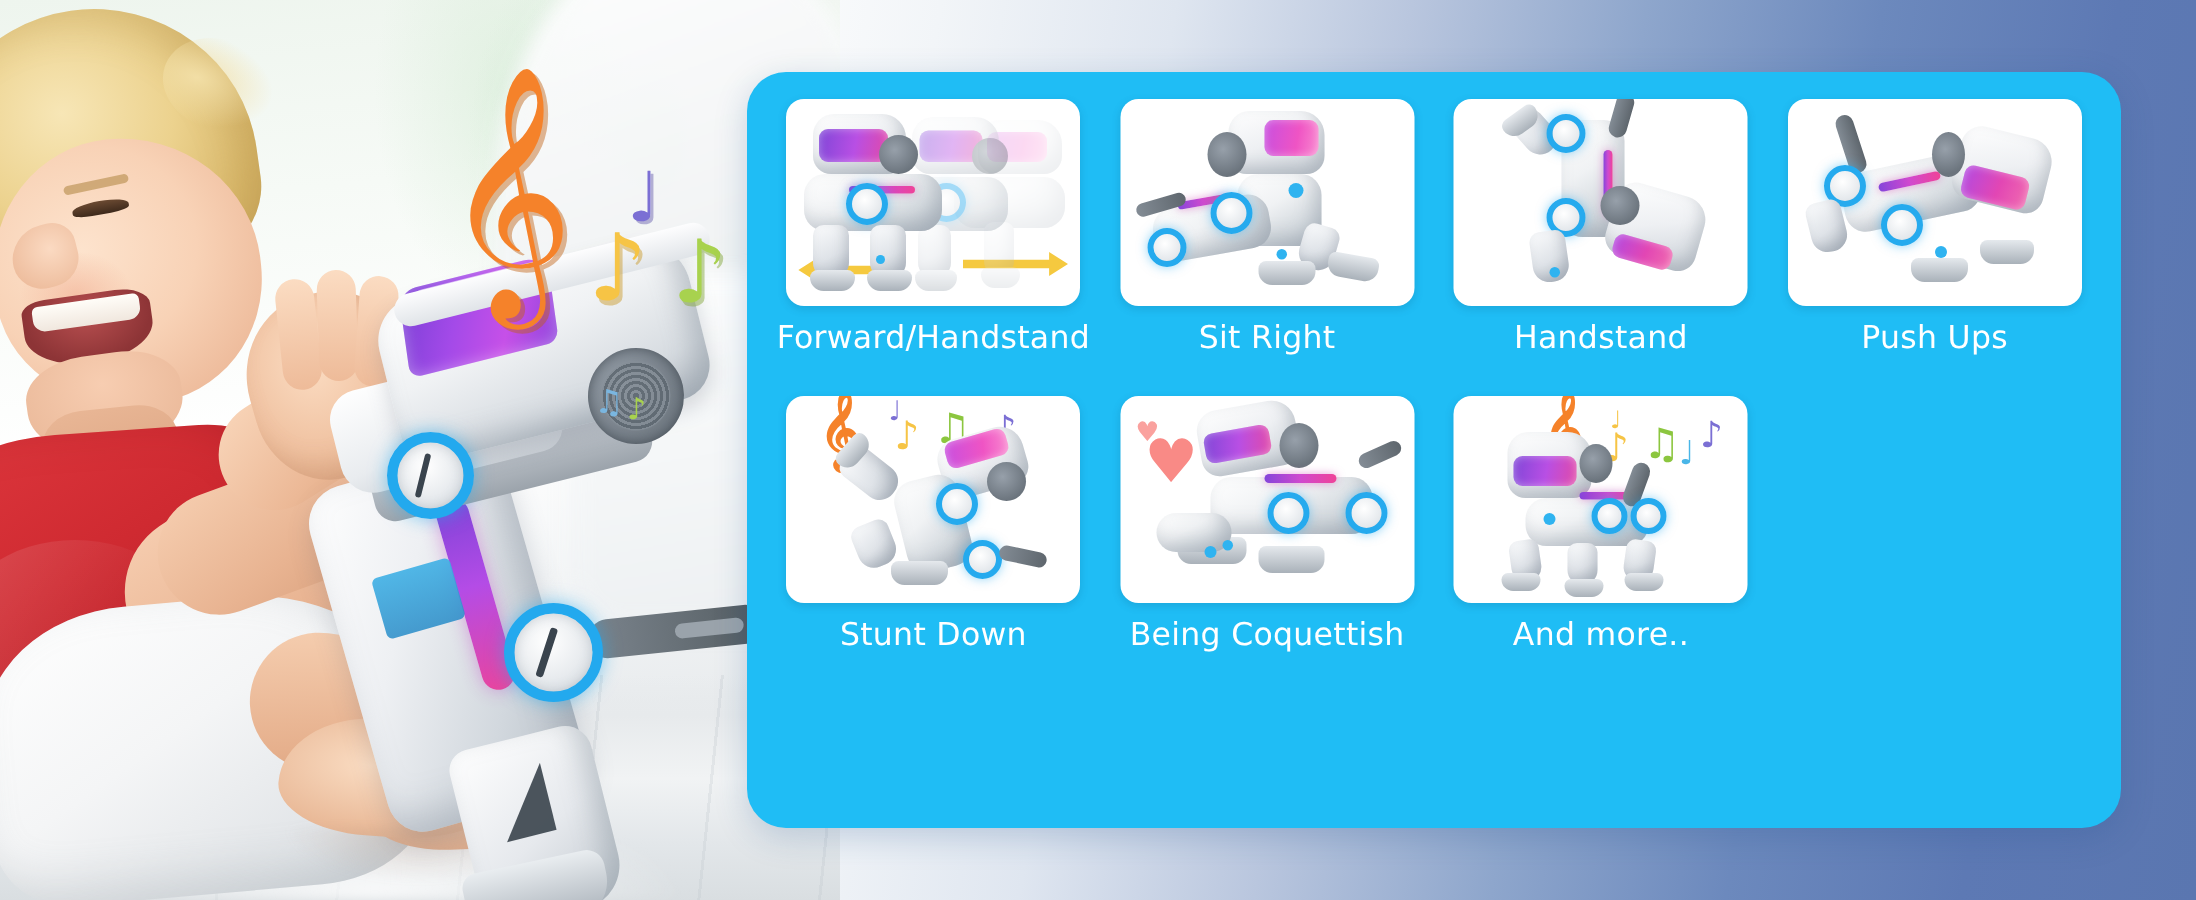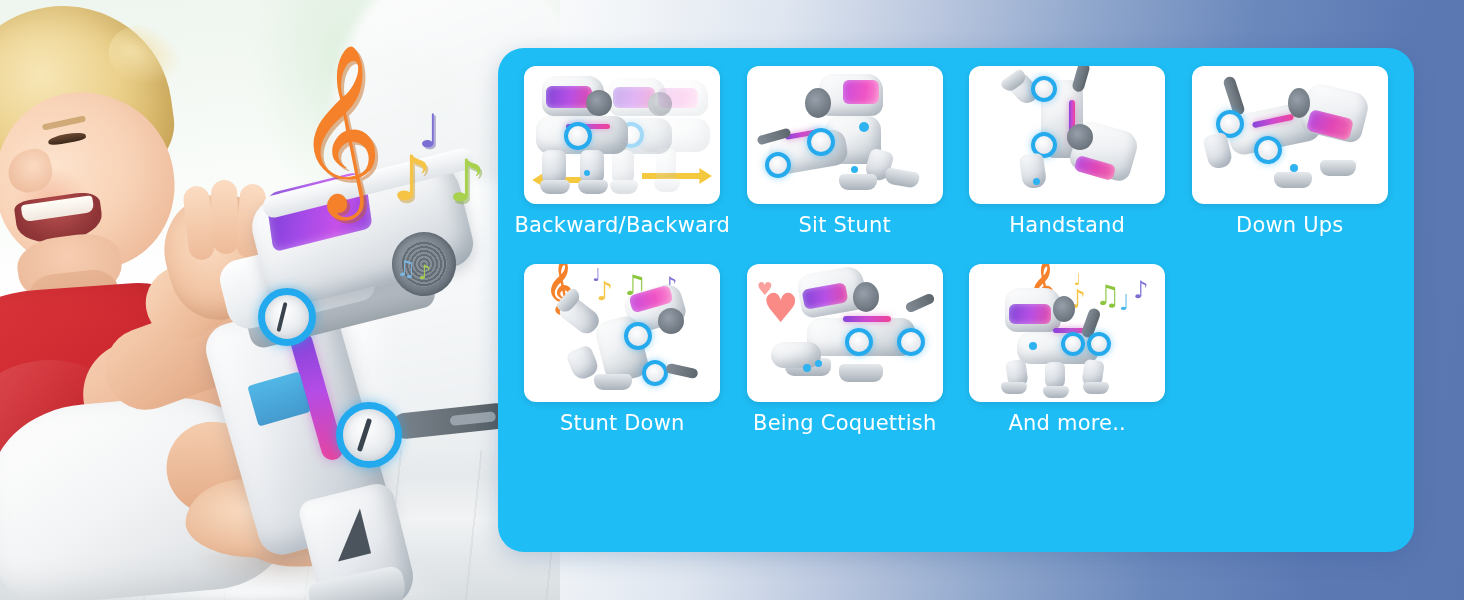--- a/index.html
+++ b/index.html
@@ -605,21 +605,21 @@
             <div class="m-body" style="left:12px;top:50px;width:92px;height:38px;"></div>
             <div class="m-strip" style="left:42px;top:58px;width:44px;height:5px;"></div>
             <div class="m-joint" style="left:40px;top:56px;width:28px;height:28px;"></div>
             <div class="m-leg" style="left:18px;top:84px;width:24px;height:36px;"></div>
             <div class="m-leg" style="left:56px;top:84px;width:24px;height:36px;"></div>
             <div class="m-paw" style="left:16px;top:114px;width:30px;height:14px;"></div>
             <div class="m-paw" style="left:54px;top:114px;width:30px;height:14px;"></div>
             <div class="m-dot" style="left:60px;top:104px;width:6px;height:6px;"></div>
           </div>
         </div>
-        <div class="cap">Backward/Backward</div>
+        <div class="cap">Forward/Handstand</div>
       </div>
 
 
       <div class="cell">
         <div class="card">
           <div class="mini">
             <div class="m-head" style="left:72px;top:8px;width:64px;height:42px;"></div>
             <div class="m-visor v-pink" style="left:96px;top:14px;width:36px;height:24px;"></div>
             <div class="m-ear" style="left:58px;top:22px;width:26px;height:30px;"></div>
             <div class="m-body" style="left:78px;top:50px;width:56px;height:48px;"></div>
@@ -628,21 +628,21 @@
             <div class="m-tail" style="left:10px;top:66px;width:34px;height:9px;transform:rotate(-16deg);"></div>
             <div class="m-joint" style="left:60px;top:62px;width:28px;height:28px;"></div>
             <div class="m-joint" style="left:18px;top:86px;width:26px;height:26px;"></div>
             <div class="m-dot" style="left:112px;top:56px;width:10px;height:10px;"></div>
             <div class="m-leg" style="left:120px;top:84px;width:24px;height:30px;transform:rotate(16deg);"></div>
             <div class="m-paw" style="left:92px;top:108px;width:38px;height:16px;"></div>
             <div class="m-paw" style="left:138px;top:104px;width:34px;height:16px;transform:rotate(10deg);"></div>
             <div class="m-dot" style="left:104px;top:100px;width:7px;height:7px;"></div>
           </div>
         </div>
-        <div class="cap">Sit Stunt</div>
+        <div class="cap">Sit Right</div>
       </div>
 
       <div class="cell">
         <div class="card">
           <div class="mini">
             <div class="m-body" style="left:72px;top:14px;width:42px;height:78px;"></div>
             <div class="m-strip" style="left:100px;top:34px;width:6px;height:44px;"></div>
             <div class="m-tail" style="left:106px;top:-4px;width:12px;height:30px;transform:rotate(16deg);"></div>
             <div class="m-leg" style="left:44px;top:8px;width:22px;height:30px;transform:rotate(-42deg);"></div>
             <div class="m-paw" style="left:32px;top:8px;width:26px;height:14px;transform:rotate(-36deg);"></div>
@@ -668,21 +668,21 @@
             <div class="m-visor v-magenta" style="left:116px;top:48px;width:44px;height:22px;transform:rotate(14deg);"></div>
             <div class="m-ear" style="left:96px;top:22px;width:22px;height:30px;"></div>
             <div class="m-joint" style="left:24px;top:44px;width:28px;height:28px;"></div>
             <div class="m-joint" style="left:62px;top:70px;width:28px;height:28px;"></div>
             <div class="m-leg" style="left:14px;top:68px;width:24px;height:34px;transform:rotate(-14deg);"></div>
             <div class="m-paw" style="left:82px;top:106px;width:38px;height:16px;"></div>
             <div class="m-paw" style="left:128px;top:94px;width:36px;height:16px;"></div>
             <div class="m-dot" style="left:98px;top:98px;width:8px;height:8px;"></div>
           </div>
         </div>
-        <div class="cap">Down Ups</div>
+        <div class="cap">Push Ups</div>
       </div>
 
       <div class="cell">
         <div class="card">
           <div class="mini">
             <div class="m-note" style="left:22px;top:-2px;font-size:46px;color:#f5822a;">𝄞</div>
             <div class="m-note" style="left:68px;top:2px;font-size:18px;color:#7b6fd4;">♩</div>
             <div class="m-note" style="left:72px;top:14px;font-size:26px;color:#f6c445;">♪</div>
             <div class="m-note" style="left:98px;top:8px;font-size:28px;color:#8cc63f;">♫</div>
             <div class="m-note" style="left:138px;top:10px;font-size:24px;color:#7b6fd4;">♪</div>

